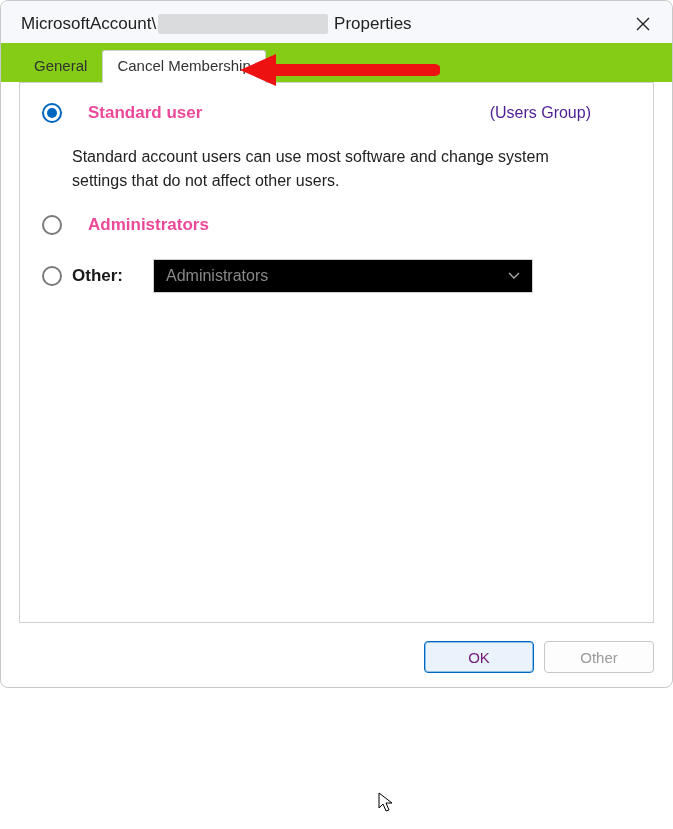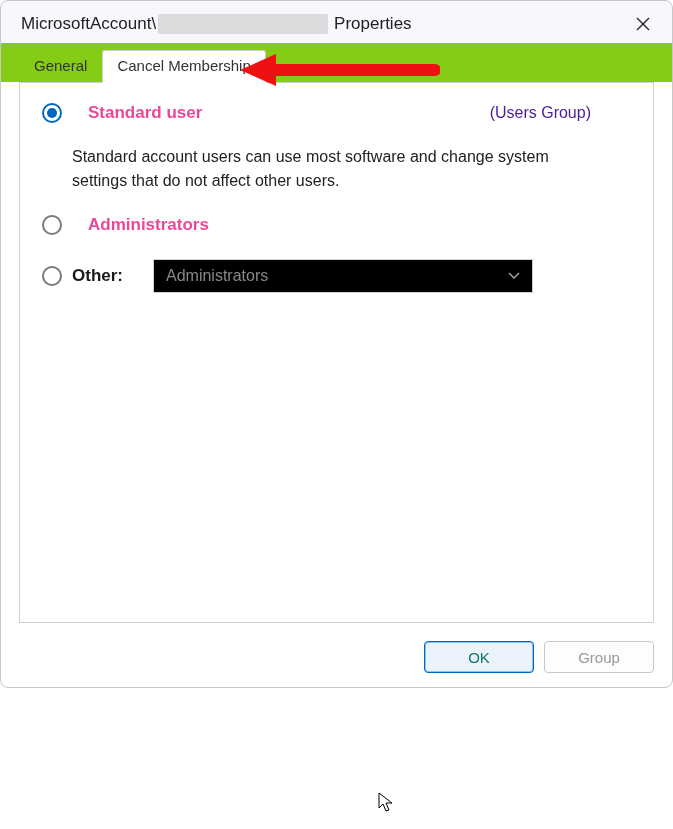--- a/index.html
+++ b/index.html
@@ -173,21 +173,21 @@
       gap: 10px;
       padding: 10px 18px 14px 18px;
     }
     .btn {
       min-width: 110px;
       height: 32px;
       border: 1px solid #c8c8c8;
       background: #fdfdfd;
       border-radius: 4px;
       font-size: 15px;
-      color: #0f766e;
+      color: #701a75;
       cursor: pointer;
       display: flex;
       align-items: center;
       justify-content: center;
     }
     .btn.primary {
       border: 1px solid #0067c0;
       background: #eaf3fb;
       box-shadow: 0 0 0 1px #8cc2ec inset;
     }
@@ -266,21 +266,21 @@
               <path d="M1 1 L6 6 L11 1" stroke="#aaa" stroke-width="1.4" fill="none"></path>
             </svg>
         </span>
       </div>
     </div>
 
   </div>
 
   <div class="footer">
     <div class="btn primary">OK</div>
-    <div class="btn disabled">Group</div>
+    <div class="btn disabled">Other</div>
   </div>
 
 </div>
 
 <svg class="arrow-annot" viewBox="0 0 200 40">
   <line x1="195" y1="20" x2="30" y2="20" stroke="#e11" stroke-width="12" stroke-linecap="round"></line>
   <polygon points="0,20 36,4 36,36" fill="#e11"></polygon>
 </svg>
 
 <svg class="cursor-annot" viewBox="0 0 18 22">

